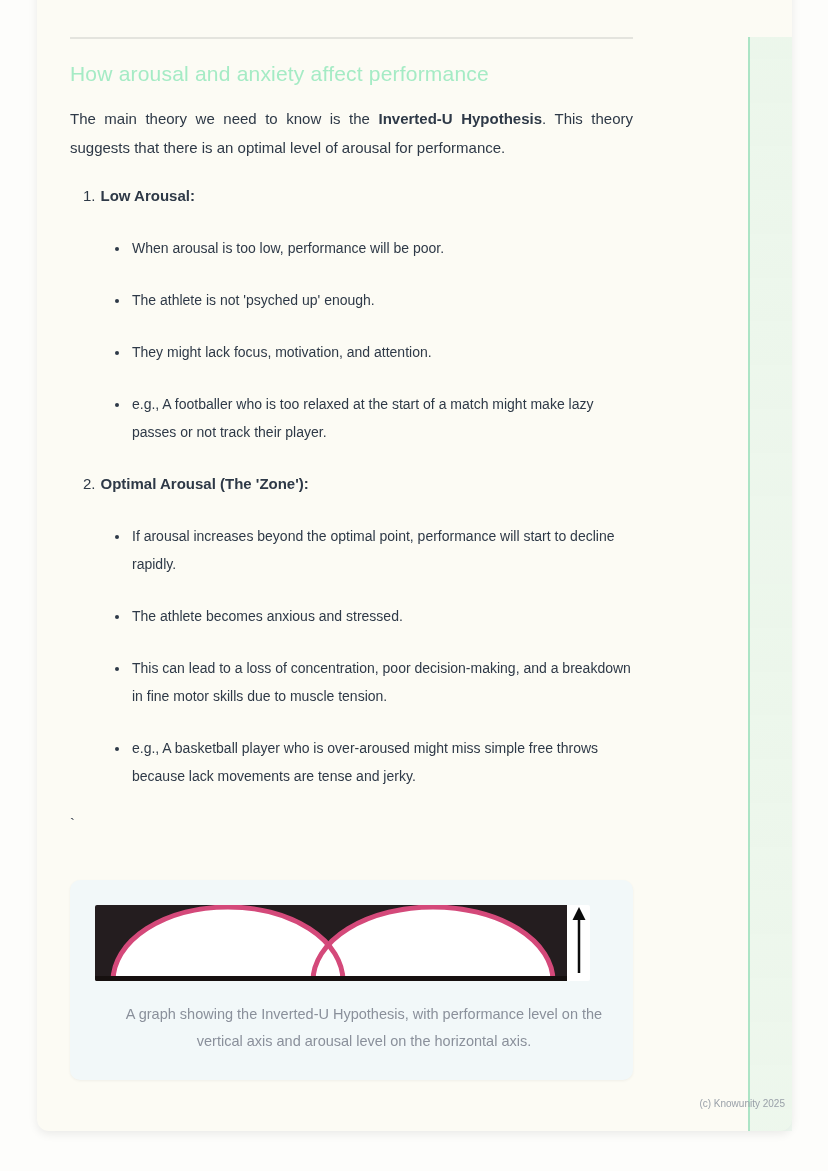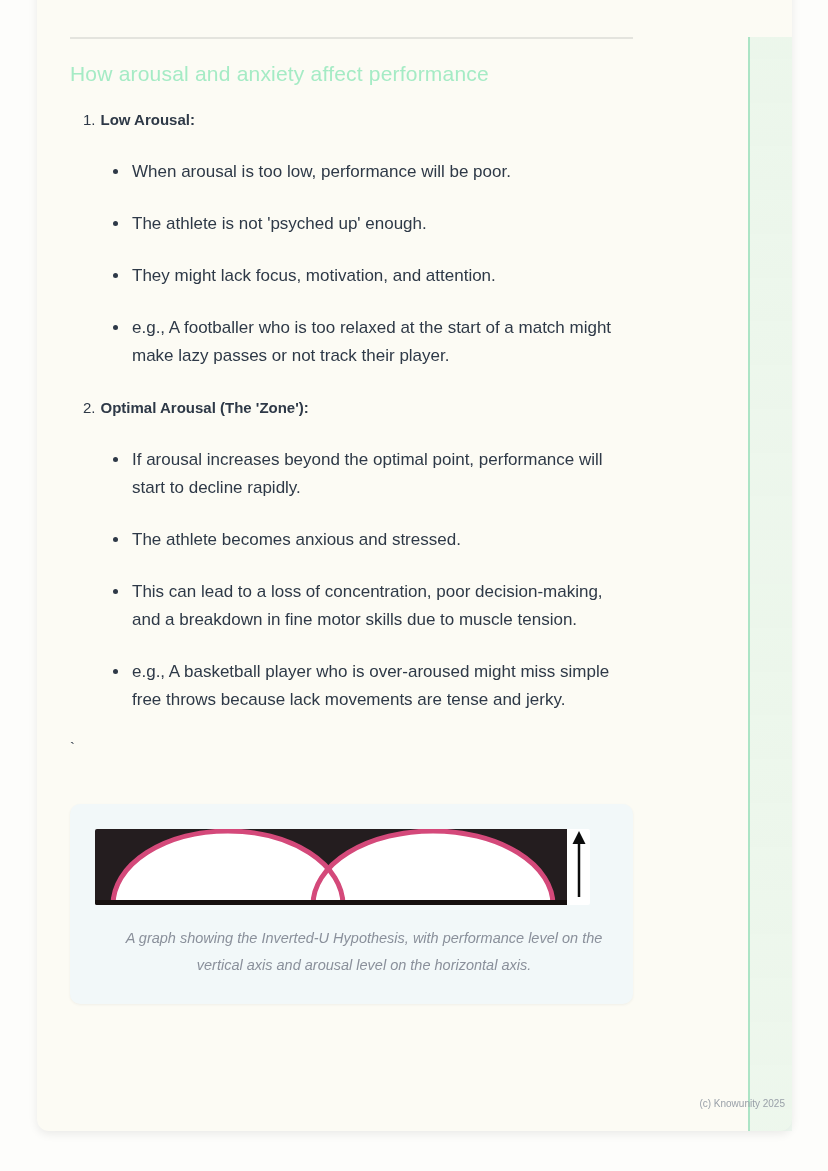--- a/index.html
+++ b/index.html
@@ -61,21 +61,21 @@
   }
   .section-title .num { font-weight:normal; margin-right:5px; }
   .section-title .ttl { font-weight:bold;margin-top:20px; }
   ul.bullets {
     list-style:disc outside;
     padding-left:60px;
     margin-bottom:20px;
   }
   ul.bullets li {
     margin:24px 0;
-    font-size:17px;
+    font-size:14px;
     line-height:28px;
     padding-left:2px;
   }
   .stray {
     margin-top:8px;
     font-size:15px;
     line-height:20px;
   }
   .figure-card {
     margin-top:46px;
@@ -88,21 +88,20 @@
   }
   .graph {
     display:block;
     width:495px; height:76px;
     border-radius:2px;
   }
   .figure-caption {
     margin:20px auto 0;
     width:520px;
     text-align:center;
-    font-style:italic;
     font-size:14.5px;
     line-height:27px;
     color:#8a909b;
   }
   .copyright {
     position:absolute;
     top:1098px; right:43px;
     font-size:10px;
     color:#9aa1a9;
     z-index:4;
@@ -112,20 +111,21 @@
 <body>
 
 <div class="page-card"></div>
 <div class="highlight-strip"></div>
 
 <div class="content">
   <hr class="top-divider">
 
   <h1 class="heading">How arousal and anxiety affect performance</h1>
 
+  <p class="intro"><span>The main theory we need to know is the </span><b>Inverted-U Hypothesis</b><span>. This theory suggests that there is an optimal level of arousal for performance.</span></p>
 
   <div class="sections">
 
     <div class="section-title">
       <span class="num">1.</span><span class="ttl">Low Arousal:</span>
     </div>
     <ul class="bullets">
       <li>When arousal is too low, performance will be poor.</li>
       <li>The athlete is not 'psyched up' enough.</li>
       <li>They might lack focus, motivation, and attention.</li>

